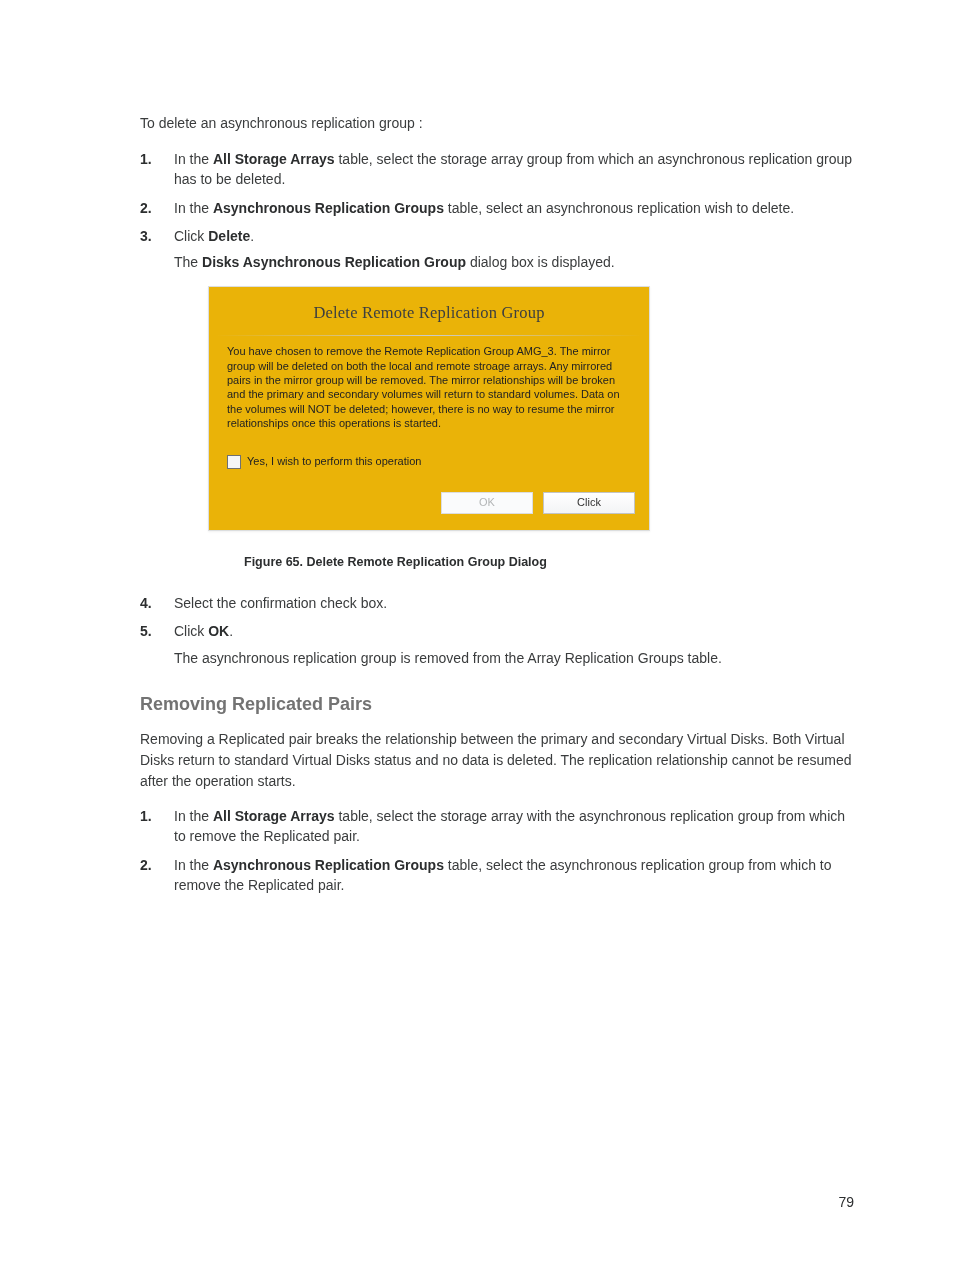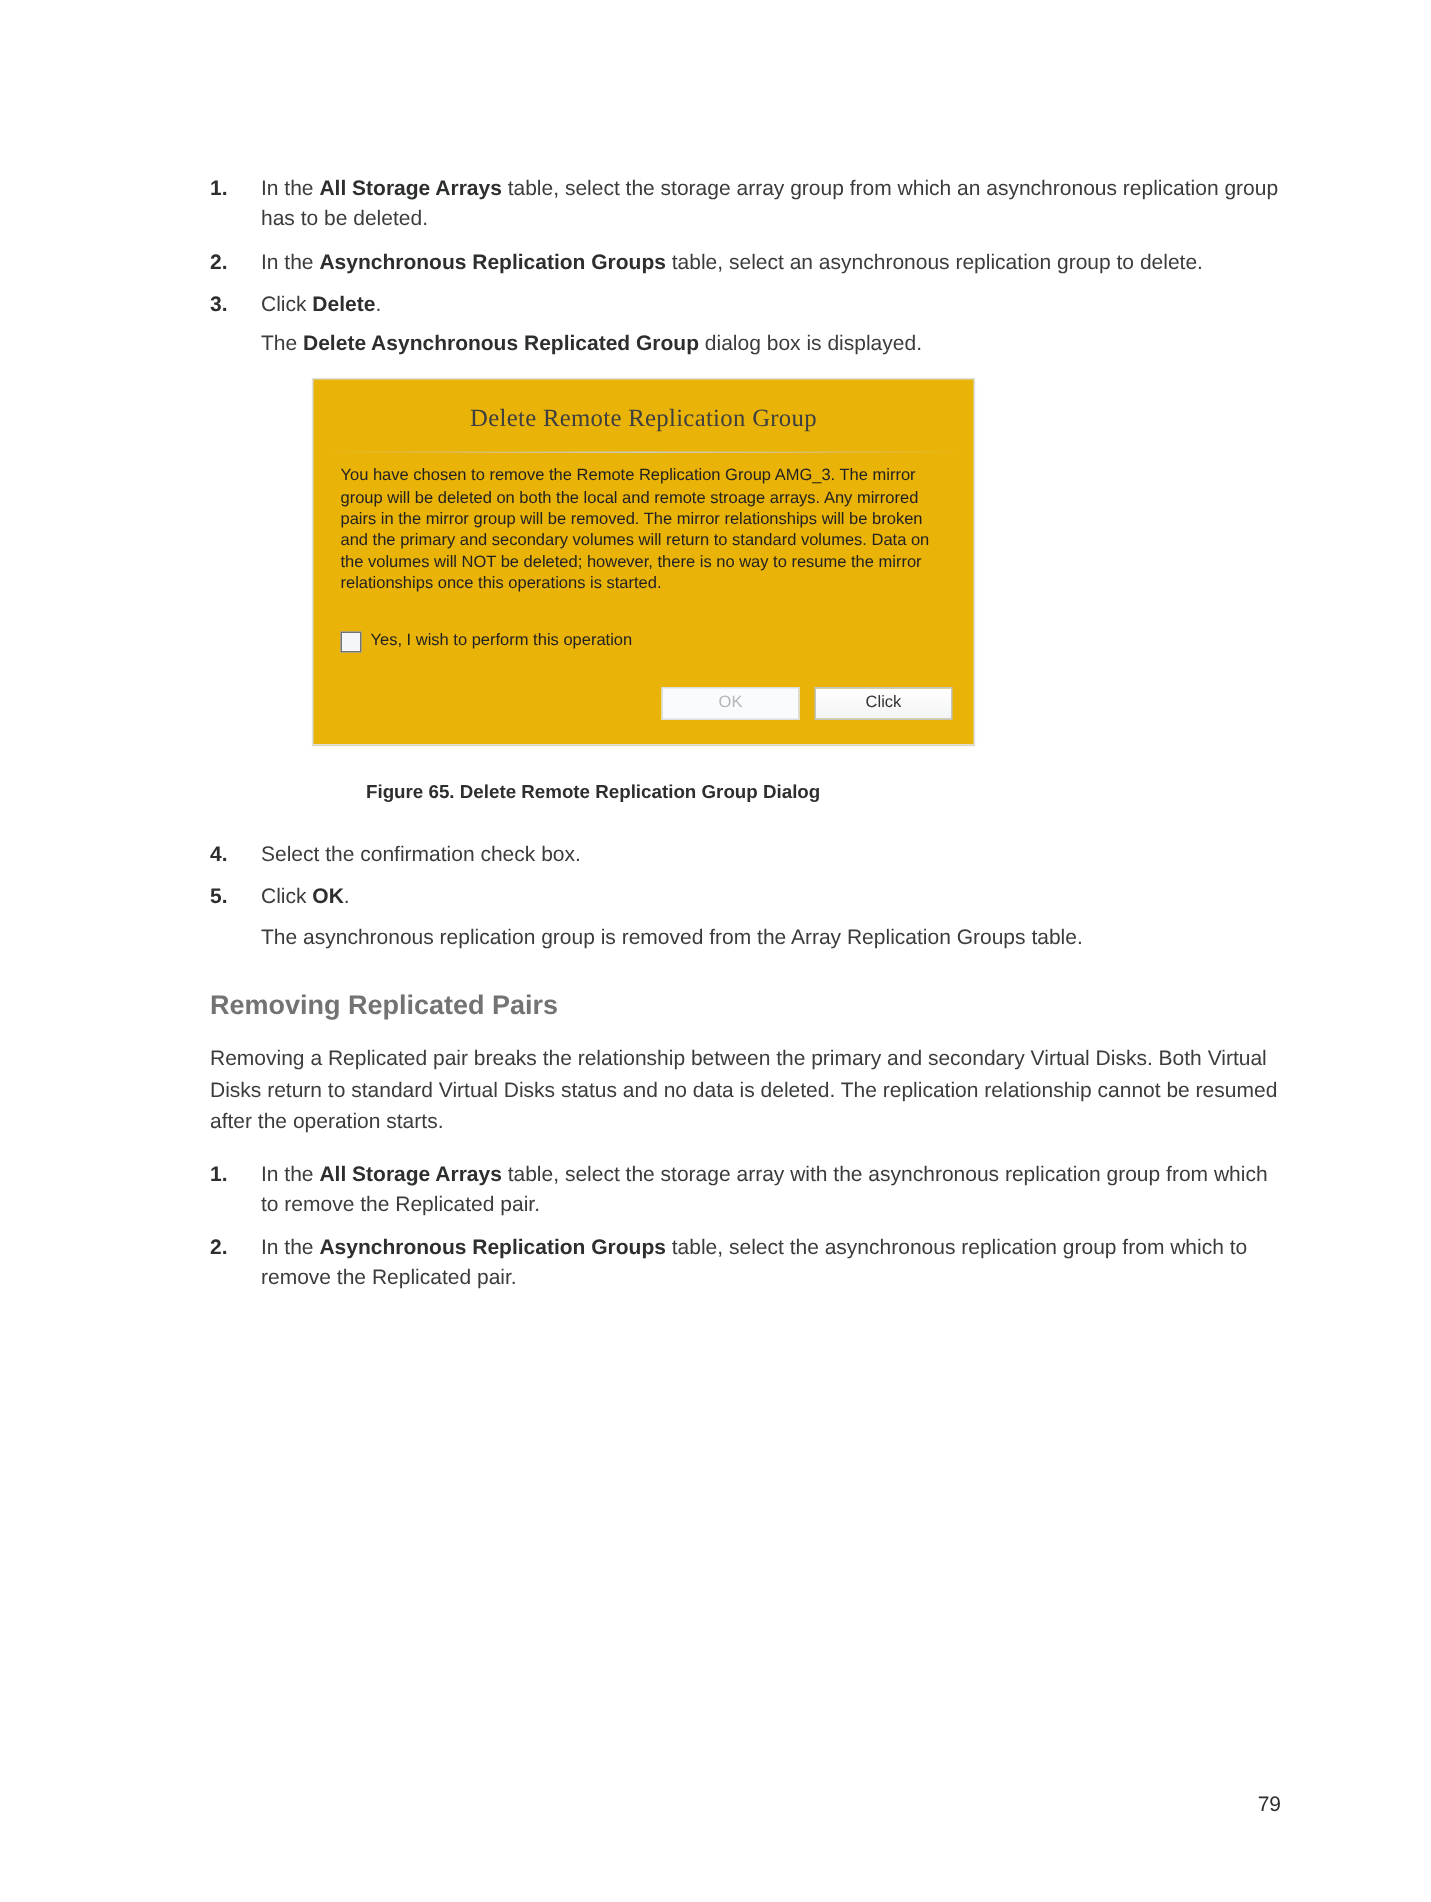--- a/index.html
+++ b/index.html
@@ -140,32 +140,33 @@
     bottom: 58px;
     font-size: 14px;
     color: #2c2e2f;
   }
 </style>
 </head>
 <body>
 
 <div class="page">
 
+  <p class="intro">To delete an asynchronous replication group :</p>
 
   <ol class="num">
     <li>
       <span>In the </span><b class="term">All Storage Arrays</b><span> table, select the storage array group from which an asynchronous replication group has to be deleted.</span>
     </li>
     <li>
-      <span>In the </span><b class="term">Asynchronous Replication Groups</b><span> table, select an asynchronous replication group to delete.</span>
+      <span>In the </span><b class="term">Asynchronous Replication Groups</b><span> table, select an asynchronous replication wish to delete.</span>
     </li>
     <li>
       <span>Click </span><b class="term">Delete</b><span>.</span>
       <span class="sub">
-        <span>The </span><b class="term">Delete Asynchronous Replicated Group</b><span> dialog box is displayed.</span>
+        <span>The </span><b class="term">Disks Asynchronous Replication Group</b><span> dialog box is displayed.</span>
       </span>
 
       
       <div class="dialog-wrap">
         <div class="dialog-title">Delete Remote Replication Group</div>
         <div class="dialog-hr"></div>
         <div class="dialog-msg">You have chosen to remove the  Remote Replication Group  AMG_3. The mirror group will be deleted on both the local and remote stroage arrays. Any mirrored pairs in the mirror group will be removed. The mirror relationships will be broken and the primary and secondary volumes will return to standard volumes. Data on the volumes will NOT be deleted; however, there is no way to resume the mirror relationships once this operations is started.</div>
         <div class="dialog-chk">
           <span class="chkbox"></span>
           <span>Yes, I wish to perform this operation</span>

